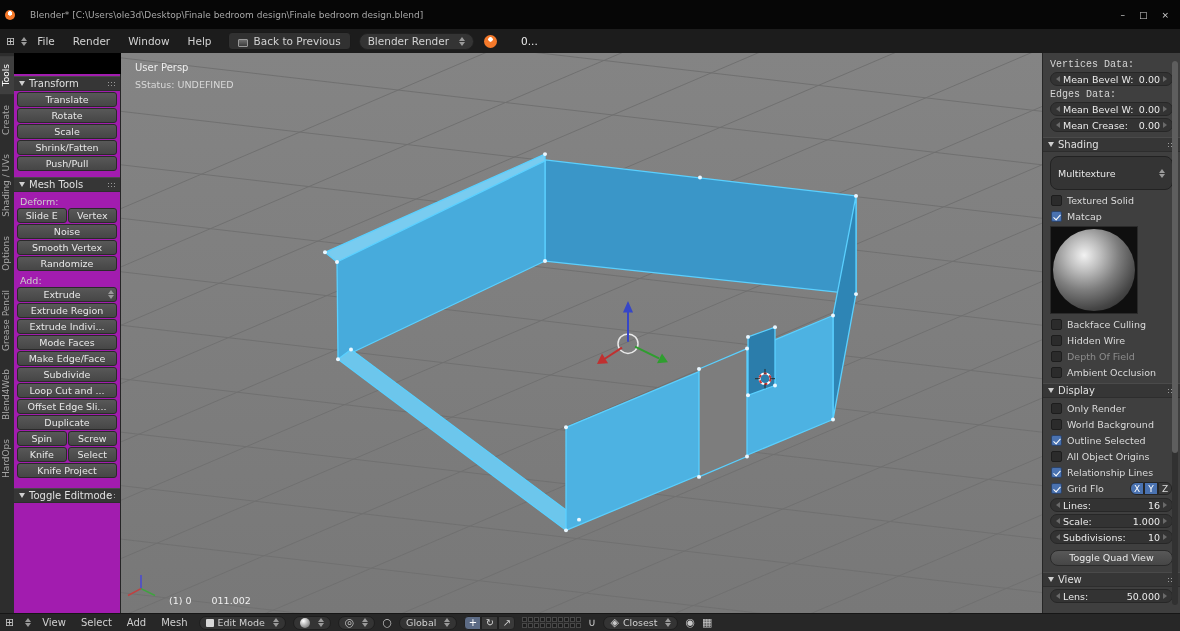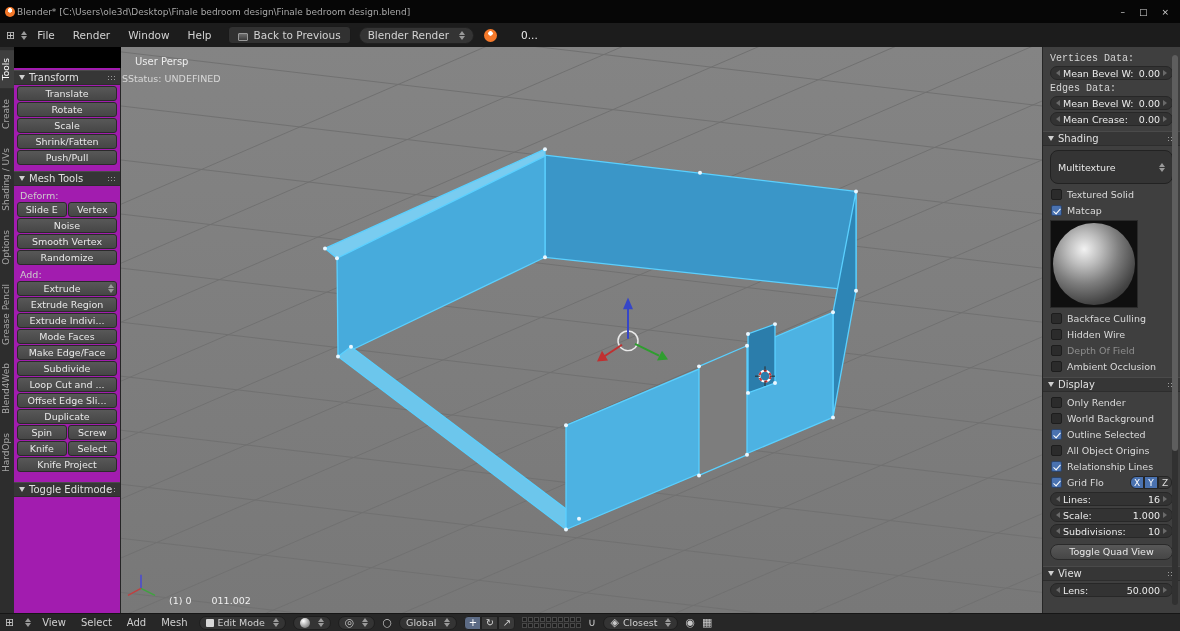--- a/index.html
+++ b/index.html
@@ -1,22 +1,22 @@
 <!DOCTYPE html>
 <html><head>
 <meta charset="utf-8">
 <style>
   * { box-sizing: border-box; margin: 0; padding: 0; }
   html,body { width:1180px; height:631px; overflow:hidden; }
   body { font-family:"DejaVu Sans", sans-serif; background:#000; user-select:none; }
   .app { width:1180px; height:631px; display:flex; flex-direction:column; }
 
   
-  .titlebar { height:23px; background:#060606; color:#a8a8a8; font-size:9px;
-    display:flex; align-items:center; padding:0 5px; gap:2px; flex:none; }
+  .titlebar { height:29px; background:#060606; color:#a8a8a8; font-size:9px;
+    display:flex; align-items:center; padding:0 5px; gap:15px; flex:none; }
   .blender-logo { width:10px; height:10px; border-radius:50%; flex:none;
     background:radial-gradient(circle at 50% 34%, #ffffff 0 2px, #f5792a 2.5px); }
   .title-text { white-space:nowrap; overflow:hidden; }
   .win-controls { margin-left:auto; display:flex; gap:14px; color:#d5d5d5; font-size:9px; padding-right:6px; }
   .win-controls span { cursor:default; }
 
   
   .menubar { height:24px; background:#1c1c1c; display:flex; align-items:center;
     padding:0 6px; gap:2px; color:#d2d2d2; font-size:10.5px; flex:none; }
   .menu-item { padding:3px 8px; border-radius:3px; }
@@ -58,21 +58,21 @@
   .btn-row .btn { flex:1; margin:0; }
   .btn.flexbtn { display:flex; align-items:center; }
   .btn.flexbtn .blabel { flex:1; }
   .shelf-label { color:#cccccc; font-size:9.5px; margin:4px 6px 1px; }
   .mt6 { margin-top:6px; } .mt10 { margin-top:10px; }
 
   
   .viewport { flex:1; position:relative; overflow:hidden; background:#7d7d7d; min-width:0; }
   .viewport svg { position:absolute; inset:0; width:100%; height:100%; display:block; }
   .vp-text1 { position:absolute; left:14px; top:9px; color:#ededed; font-size:10px; }
-  .vp-text2 { position:absolute; left:1px; top:26px; color:#d8d8d8; font-size:9.5px; }
+  .vp-text2 { position:absolute; left:14px; top:26px; color:#d8d8d8; font-size:9.5px; }
   .vp-footer { position:absolute; left:48px; bottom:7px; color:#f0f0f0; font-size:9.5px; display:flex; gap:20px; }
 
   
   .props { width:138px; background:#3f3f3f; border-left:1px solid #262626; padding-top:3px;
     position:relative; overflow:hidden; flex:none; font-size:10px; }
   .prop-label { color:#d5d5d5; margin:3px 7px 1px; font-size:10px;font-family:Liberation Mono, monospace; }
   .nfield { display:flex; align-items:center; background:#333333; border:1px solid #272727;
     border-radius:7px; height:14px; margin:2px 7px; padding:0 5px; color:#ebebeb; font-size:9.5px; }
   .nfield::before { content:""; border-top:3px solid transparent; border-bottom:3px solid transparent;
     border-right:4px solid #6a6a6a; margin-right:3px; }

